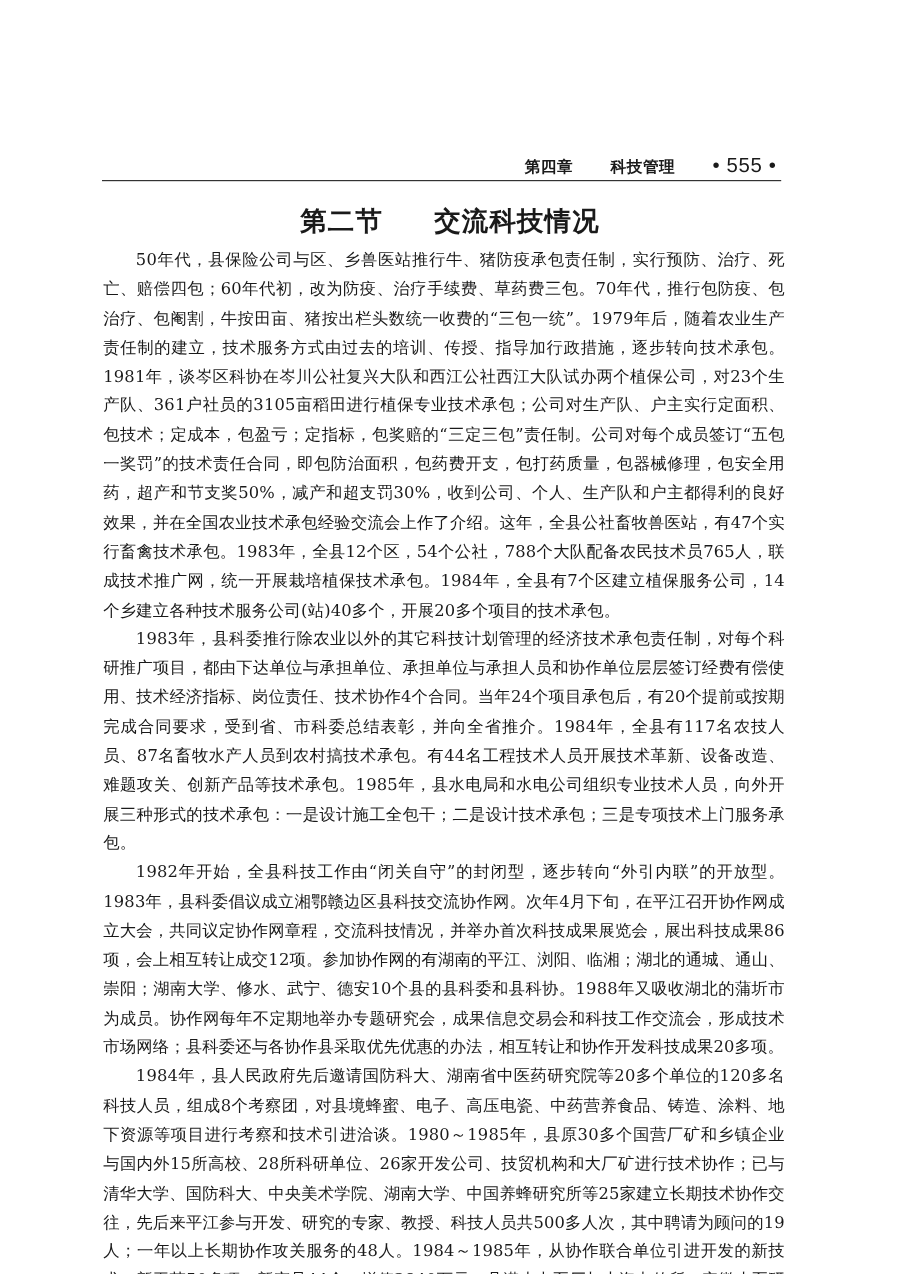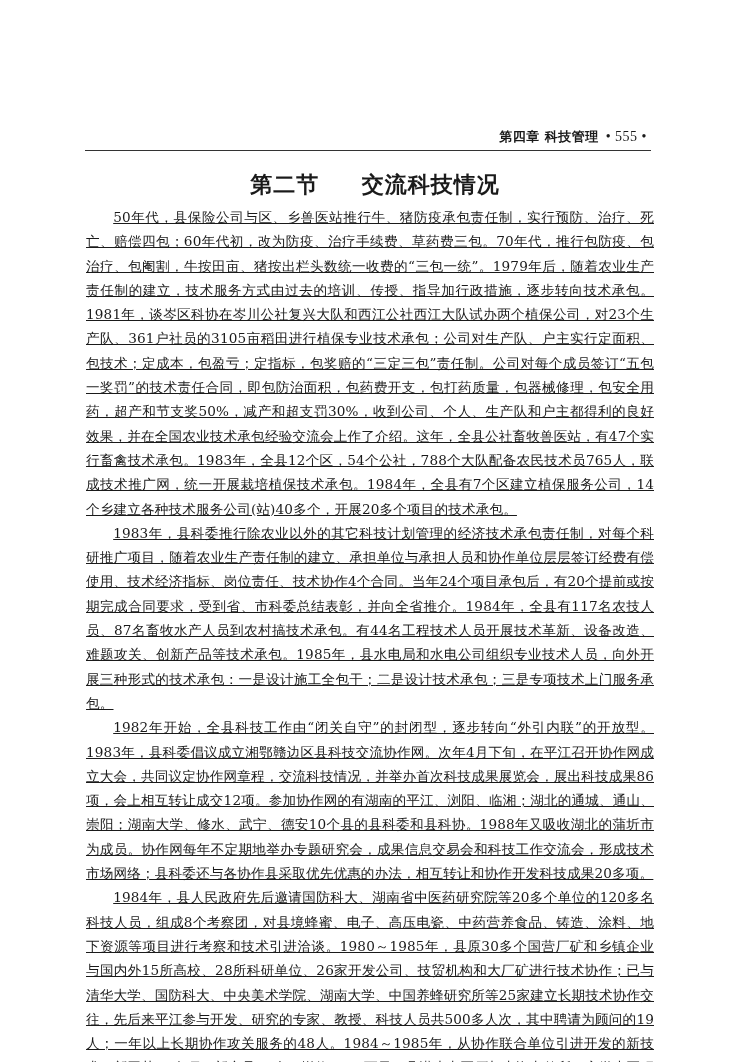--- a/index.html
+++ b/index.html
@@ -8,49 +8,49 @@
     font-family: "DejaVu Serif", "Liberation Serif", serif; color: #1a1a1a;
   }
   .running-head {
     position: absolute; left: 85px; top: 128px; width: 566px; height: 22px;
     border-bottom: 1px solid #333; 
   }
   .running-head .rh-right {
     position: absolute; right: 4px; top: 0px; font-size: 13px; font-weight: bold;
     font-family: "DejaVu Sans", "Liberation Sans", sans-serif; letter-spacing: 0.5px;
   }
-  .rh-chapter { margin-right: 0; }
-  .rh-title { margin-right: 2px; }
-  .rh-page { font-weight: normal; font-family: Liberation Serif, serif; font-size: 14px; }
+  .rh-chapter { margin-right: 26px; }
+  .rh-title { margin-right: 26px; }
+  .rh-page { font-weight: normal; font-family: Liberation Sans, sans-serif; font-size: 17px; }
   .section-title {
     position: absolute; left: 0; top: 170px; width: 750px; text-align: center;
     font-family: "DejaVu Sans", "Liberation Sans", sans-serif; font-weight: bold; font-size: 22px;
     letter-spacing: 1px;
   }
   .section-title .sec-num { margin-right: 34px; }
   .body-text {
     position: absolute; left: 86px; top: 205px; width: 568px;
     font-size: 13.6px; line-height: 24.3px; text-align: justify; letter-spacing: 0.15px;
   }
-  .body-text p { margin: 0; text-indent: 2em; text-decoration: underline; }
+  .body-text p { margin: 0; text-indent: 2em; }
 </style>
 </head>
 <body>
 
 <div class="running-head">
   <div class="rh-right">
     <span class="rh-chapter">第四章</span>
     <span class="rh-title">科技管理</span>
     <span class="rh-page">• 555 •</span>
   </div>
 </div>
 
 <div class="section-title">
   <span class="sec-num">第二节</span>
   <span class="sec-title">交流科技情况</span>
 </div>
 
 <div class="body-text">
   <p>50年代，县保险公司与区、乡兽医站推行牛、猪防疫承包责任制，实行预防、治疗、死亡、赔偿四包；60年代初，改为防疫、治疗手续费、草药费三包。70年代，推行包防疫、包治疗、包阉割，牛按田亩、猪按出栏头数统一收费的“三包一统”。1979年后，随着农业生产责任制的建立，技术服务方式由过去的培训、传授、指导加行政措施，逐步转向技术承包。1981年，谈岑区科协在岑川公社复兴大队和西江公社西江大队试办两个植保公司，对23个生产队、361户社员的3105亩稻田进行植保专业技术承包；公司对生产队、户主实行定面积、包技术；定成本，包盈亏；定指标，包奖赔的“三定三包”责任制。公司对每个成员签订“五包一奖罚”的技术责任合同，即包防治面积，包药费开支，包打药质量，包器械修理，包安全用药，超产和节支奖50%，减产和超支罚30%，收到公司、个人、生产队和户主都得利的良好效果，并在全国农业技术承包经验交流会上作了介绍。这年，全县公社畜牧兽医站，有47个实行畜禽技术承包。1983年，全县12个区，54个公社，788个大队配备农民技术员765人，联成技术推广网，统一开展栽培植保技术承包。1984年，全县有7个区建立植保服务公司，14个乡建立各种技术服务公司(站)40多个，开展20多个项目的技术承包。</p>
-  <p>1983年，县科委推行除农业以外的其它科技计划管理的经济技术承包责任制，对每个科研推广项目，随着农业生产责任制的建立、承担单位与承担人员和协作单位层层签订经费有偿使用、技术经济指标、岗位责任、技术协作4个合同。当年24个项目承包后，有20个提前或按期完成合同要求，受到省、市科委总结表彰，并向全省推介。1984年，全县有117名农技人员、87名畜牧水产人员到农村搞技术承包。有44名工程技术人员开展技术革新、设备改造、难题攻关、创新产品等技术承包。1985年，县水电局和水电公司组织专业技术人员，向外开展三种形式的技术承包：一是设计施工全包干；二是设计技术承包；三是专项技术上门服务承包。</p>
+  <p>1983年，县科委推行除农业以外的其它科技计划管理的经济技术承包责任制，对每个科研推广项目，都由下达单位与承担单位、承担单位与承担人员和协作单位层层签订经费有偿使用、技术经济指标、岗位责任、技术协作4个合同。当年24个项目承包后，有20个提前或按期完成合同要求，受到省、市科委总结表彰，并向全省推介。1984年，全县有117名农技人员、87名畜牧水产人员到农村搞技术承包。有44名工程技术人员开展技术革新、设备改造、难题攻关、创新产品等技术承包。1985年，县水电局和水电公司组织专业技术人员，向外开展三种形式的技术承包：一是设计施工全包干；二是设计技术承包；三是专项技术上门服务承包。</p>
   <p>1982年开始，全县科技工作由“闭关自守”的封闭型，逐步转向“外引内联”的开放型。1983年，县科委倡议成立湘鄂赣边区县科技交流协作网。次年4月下旬，在平江召开协作网成立大会，共同议定协作网章程，交流科技情况，并举办首次科技成果展览会，展出科技成果86项，会上相互转让成交12项。参加协作网的有湖南的平江、浏阳、临湘；湖北的通城、通山、崇阳；湖南大学、修水、武宁、德安10个县的县科委和县科协。1988年又吸收湖北的蒲圻市为成员。协作网每年不定期地举办专题研究会，成果信息交易会和科技工作交流会，形成技术市场网络；县科委还与各协作县采取优先优惠的办法，相互转让和协作开发科技成果20多项。</p>
   <p>1984年，县人民政府先后邀请国防科大、湖南省中医药研究院等20多个单位的120多名科技人员，组成8个考察团，对县境蜂蜜、电子、高压电瓷、中药营养食品、铸造、涂料、地下资源等项目进行考察和技术引进洽谈。1980～1985年，县原30多个国营厂矿和乡镇企业与国内外15所高校、28所科研单位、26家开发公司、技贸机构和大厂矿进行技术协作；已与清华大学、国防科大、中央美术学院、湖南大学、中国养蜂研究所等25家建立长期技术协作交往，先后来平江参与开发、研究的专家、教授、科技人员共500多人次，其中聘请为顾问的19人；一年以上长期协作攻关服务的48人。1984～1985年，从协作联合单位引进开发的新技术、新工艺50多项，新产品44个，增值2840万元。县潜水电泵厂与上海电传所、安徽水泵研究所、省农机研究所等单位协作，解决电机、水泵、精细铸件等设计和制造技术，成为部级定点生产单位。在技术协作中，与华中工学院、西安西北工业大学协作，完成斜击式高效低水头水轮机的技术设计和</p>
 </div>
 
 </body></html>

